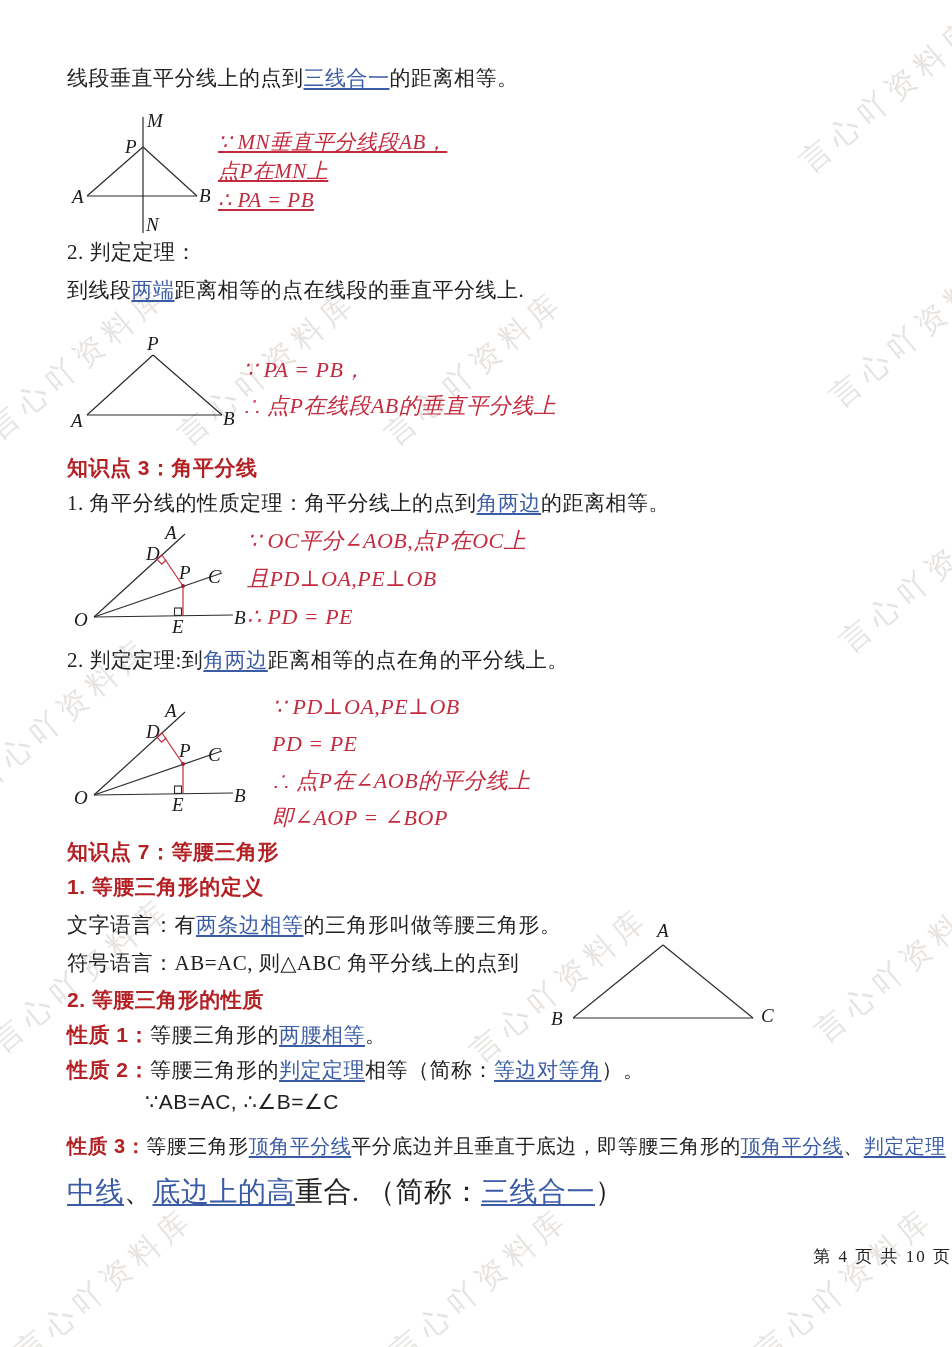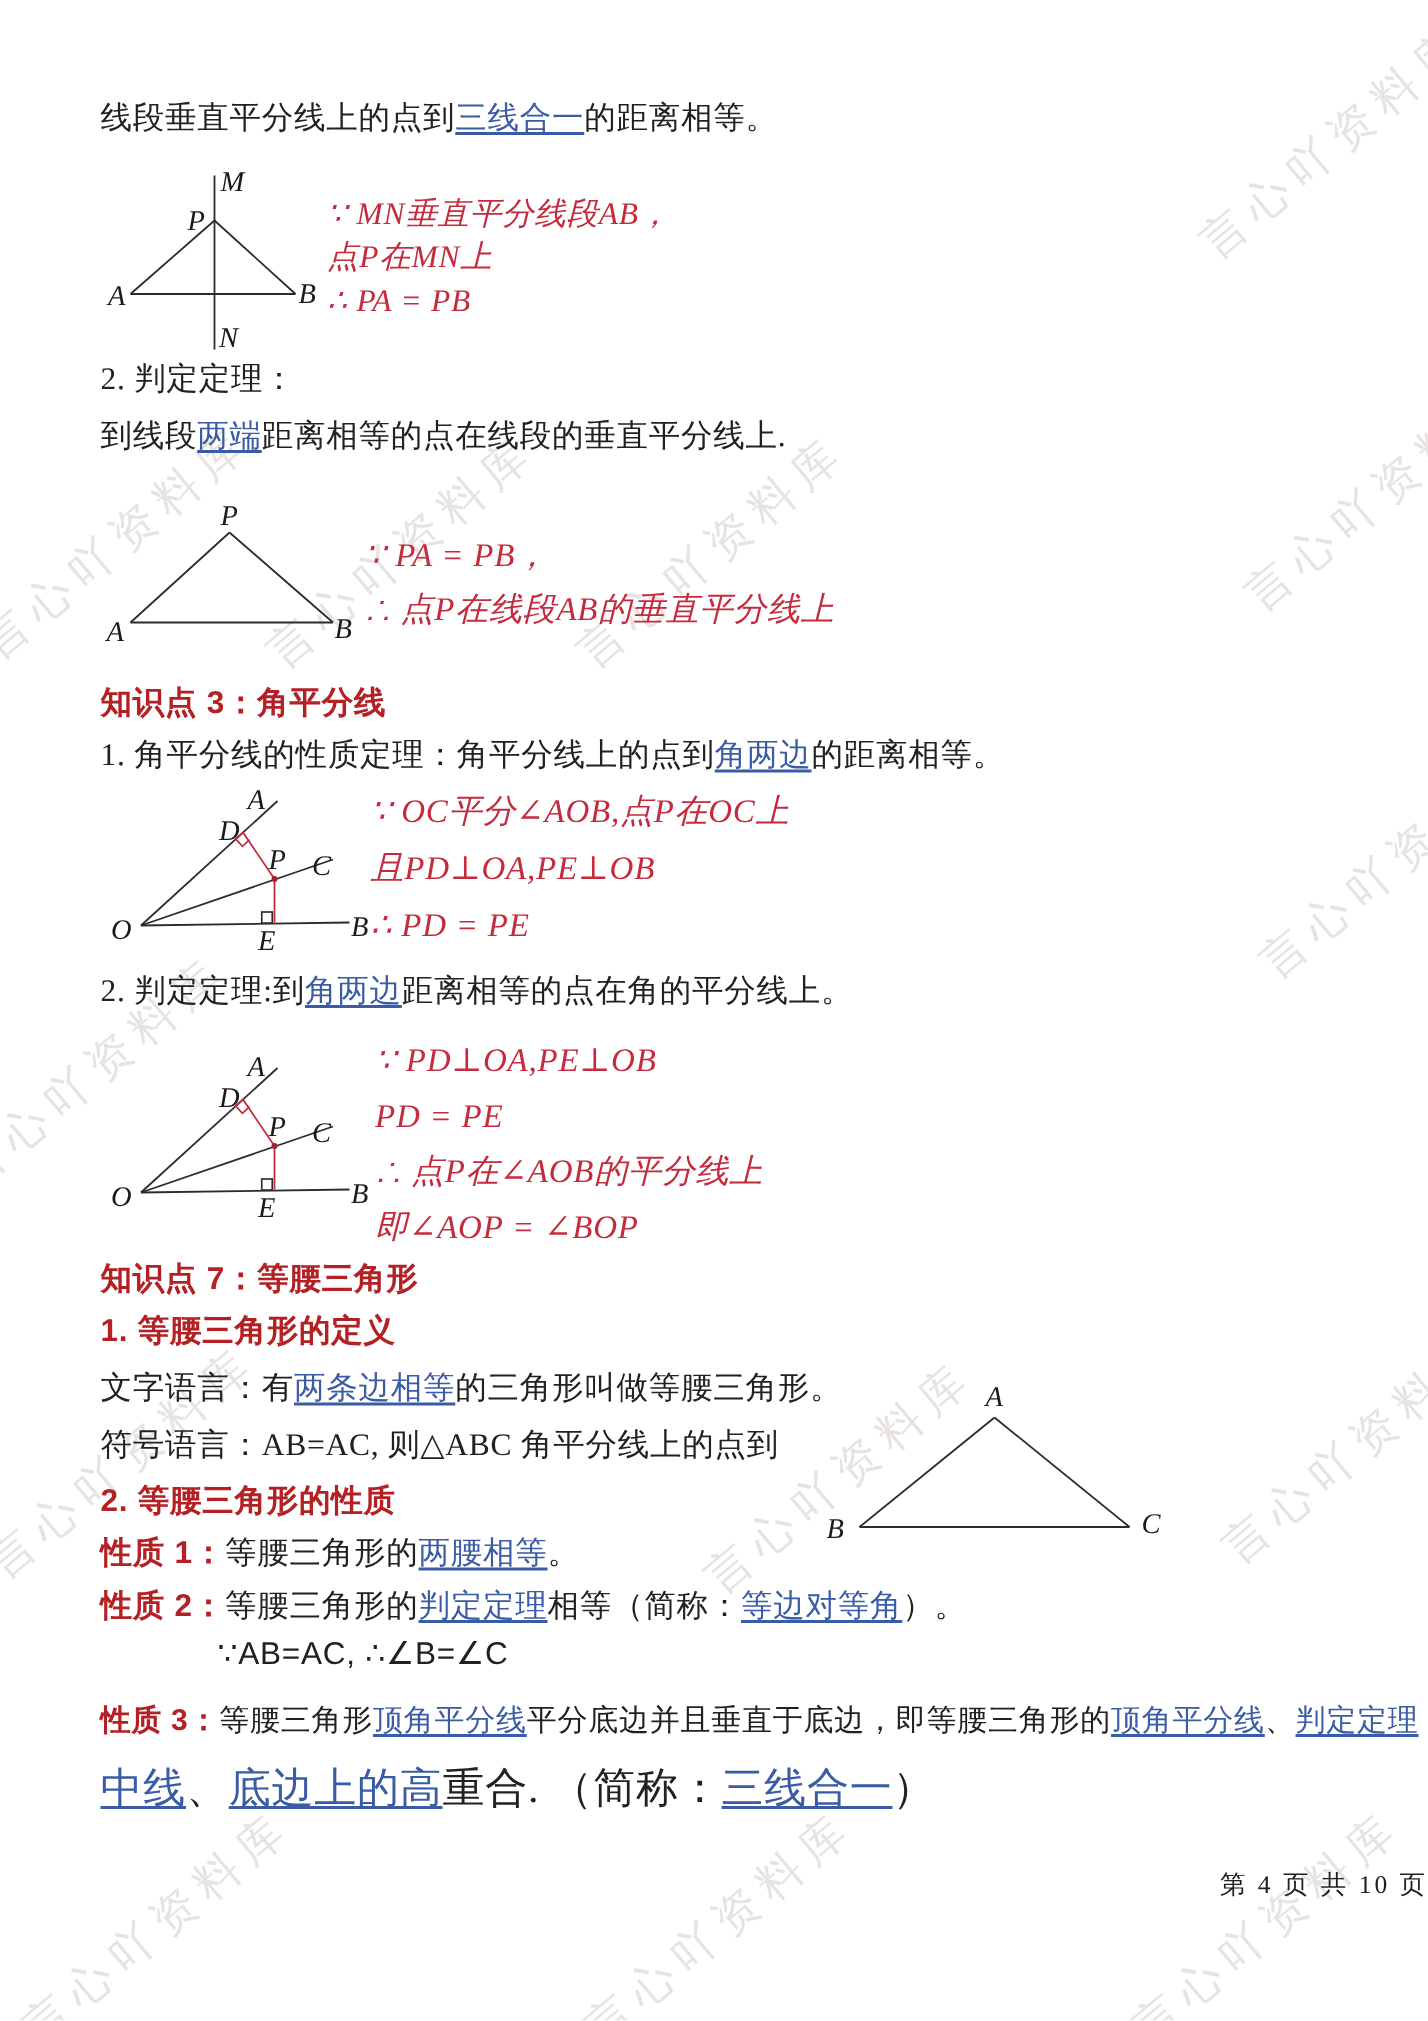--- a/index.html
+++ b/index.html
@@ -23,24 +23,24 @@
   }
   .seg-blue { color:#3A5BA5; text-decoration:underline; text-underline-offset:3px; }
   .seg-red-bold { color:#B42125; font-weight:bold; font-family:"Liberation Sans","DejaVu Sans",sans-serif; }
   .small-math { font-family:Liberation Sans, sans-serif; }
   
   .proof {
     position:absolute; color:#C42B3E; font-size:22px; white-space:nowrap;
     font-style:italic; z-index:2; letter-spacing:0.5px;
   }
   .proof .proof-line { line-height:28px; }
-  #proof-1 .proof-line { line-height:29px; font-size:21px; }
+  #proof-1 .proof-line { line-height:29px; font-size:21px;text-decoration:underline; }
   #proof-2 .proof-line { line-height:36px; }
   #proof-3 .proof-line { line-height:38px; }
-  #proof-4 .proof-line { line-height:37px; }
+  #proof-4 .proof-line { line-height:37px;margin-left:22px; }
   
   .diagram { position:absolute; z-index:1; }
   .diagram text {
     font-family:"Liberation Serif","DejaVu Serif",serif;
     font-style:italic; font-size:19px; fill:#1a1a1a;
   }
   .footer {
     position:absolute; left:0; width:100%; text-align:right;
     font-size:17px; letter-spacing:2px; z-index:2;
   }

